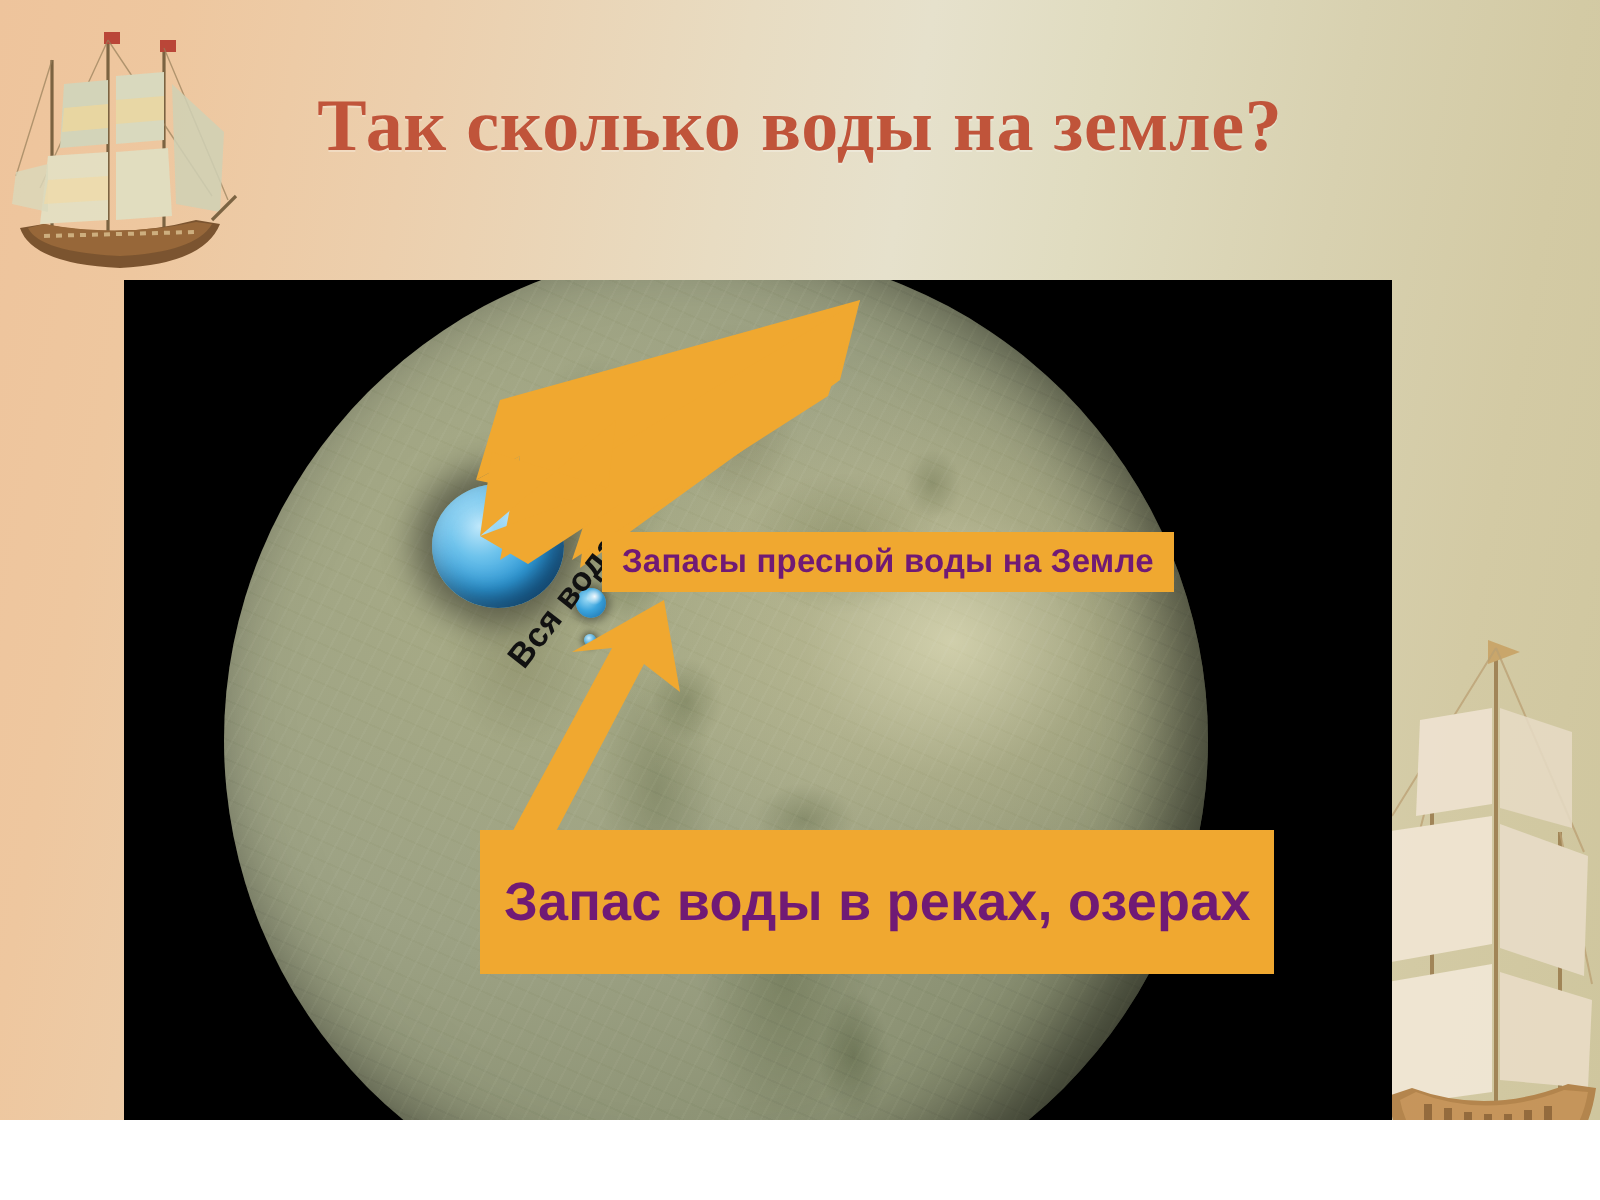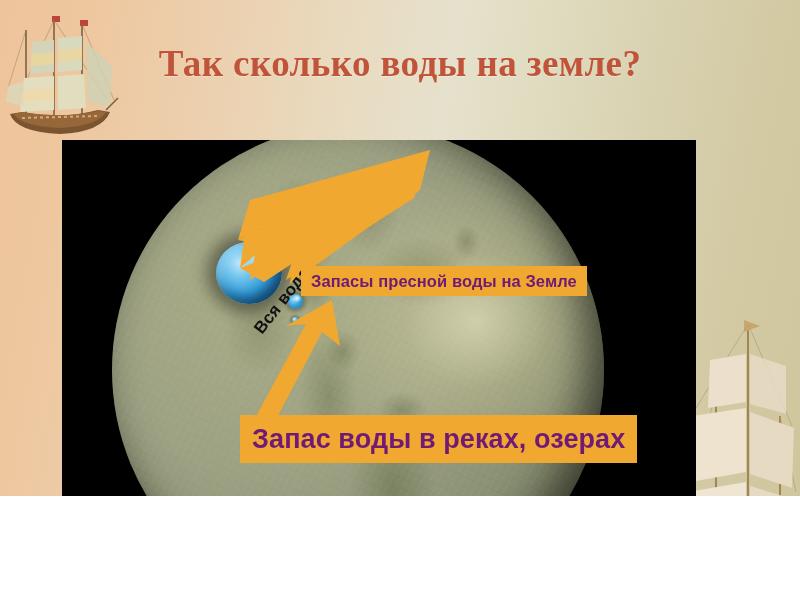--- a/index.html
+++ b/index.html
@@ -9,21 +9,21 @@
     background: #ffffff;
   }
   body {
     font-family: "Liberation Sans", sans-serif;
   }
 
   
   #slide {
     position: relative;
     width: 800px;
-    height: 496px;
+    height: 560px;
     overflow: hidden;
     background:
       linear-gradient(100deg,
         #eec49c 0%,
         #eec79f 10%,
         #eccfad 24%,
         #e8dcc2 42%,
         #e6e1cc 52%,
         #e0dcc0 62%,
         #d8d1b0 76%,
@@ -243,21 +243,21 @@
     top: 126px;
     height: 30px;
     padding: 0 10px;
     font-size: 16.5px;
     letter-spacing: 0.1px;
   }
   #banner-rivers {
     left: 178px;
     top: 275px;
     height: 48px;
-    padding: 0 12px;
+    padding: 12px 12px;
     font-size: 27px;
     letter-spacing: 0.1px;
   }
 </style>
 </head>
 <body>
 
 <div id="slide">
 
   <svg id="ship-left" class="ship" viewBox="0 0 118 134" aria-hidden="true">

